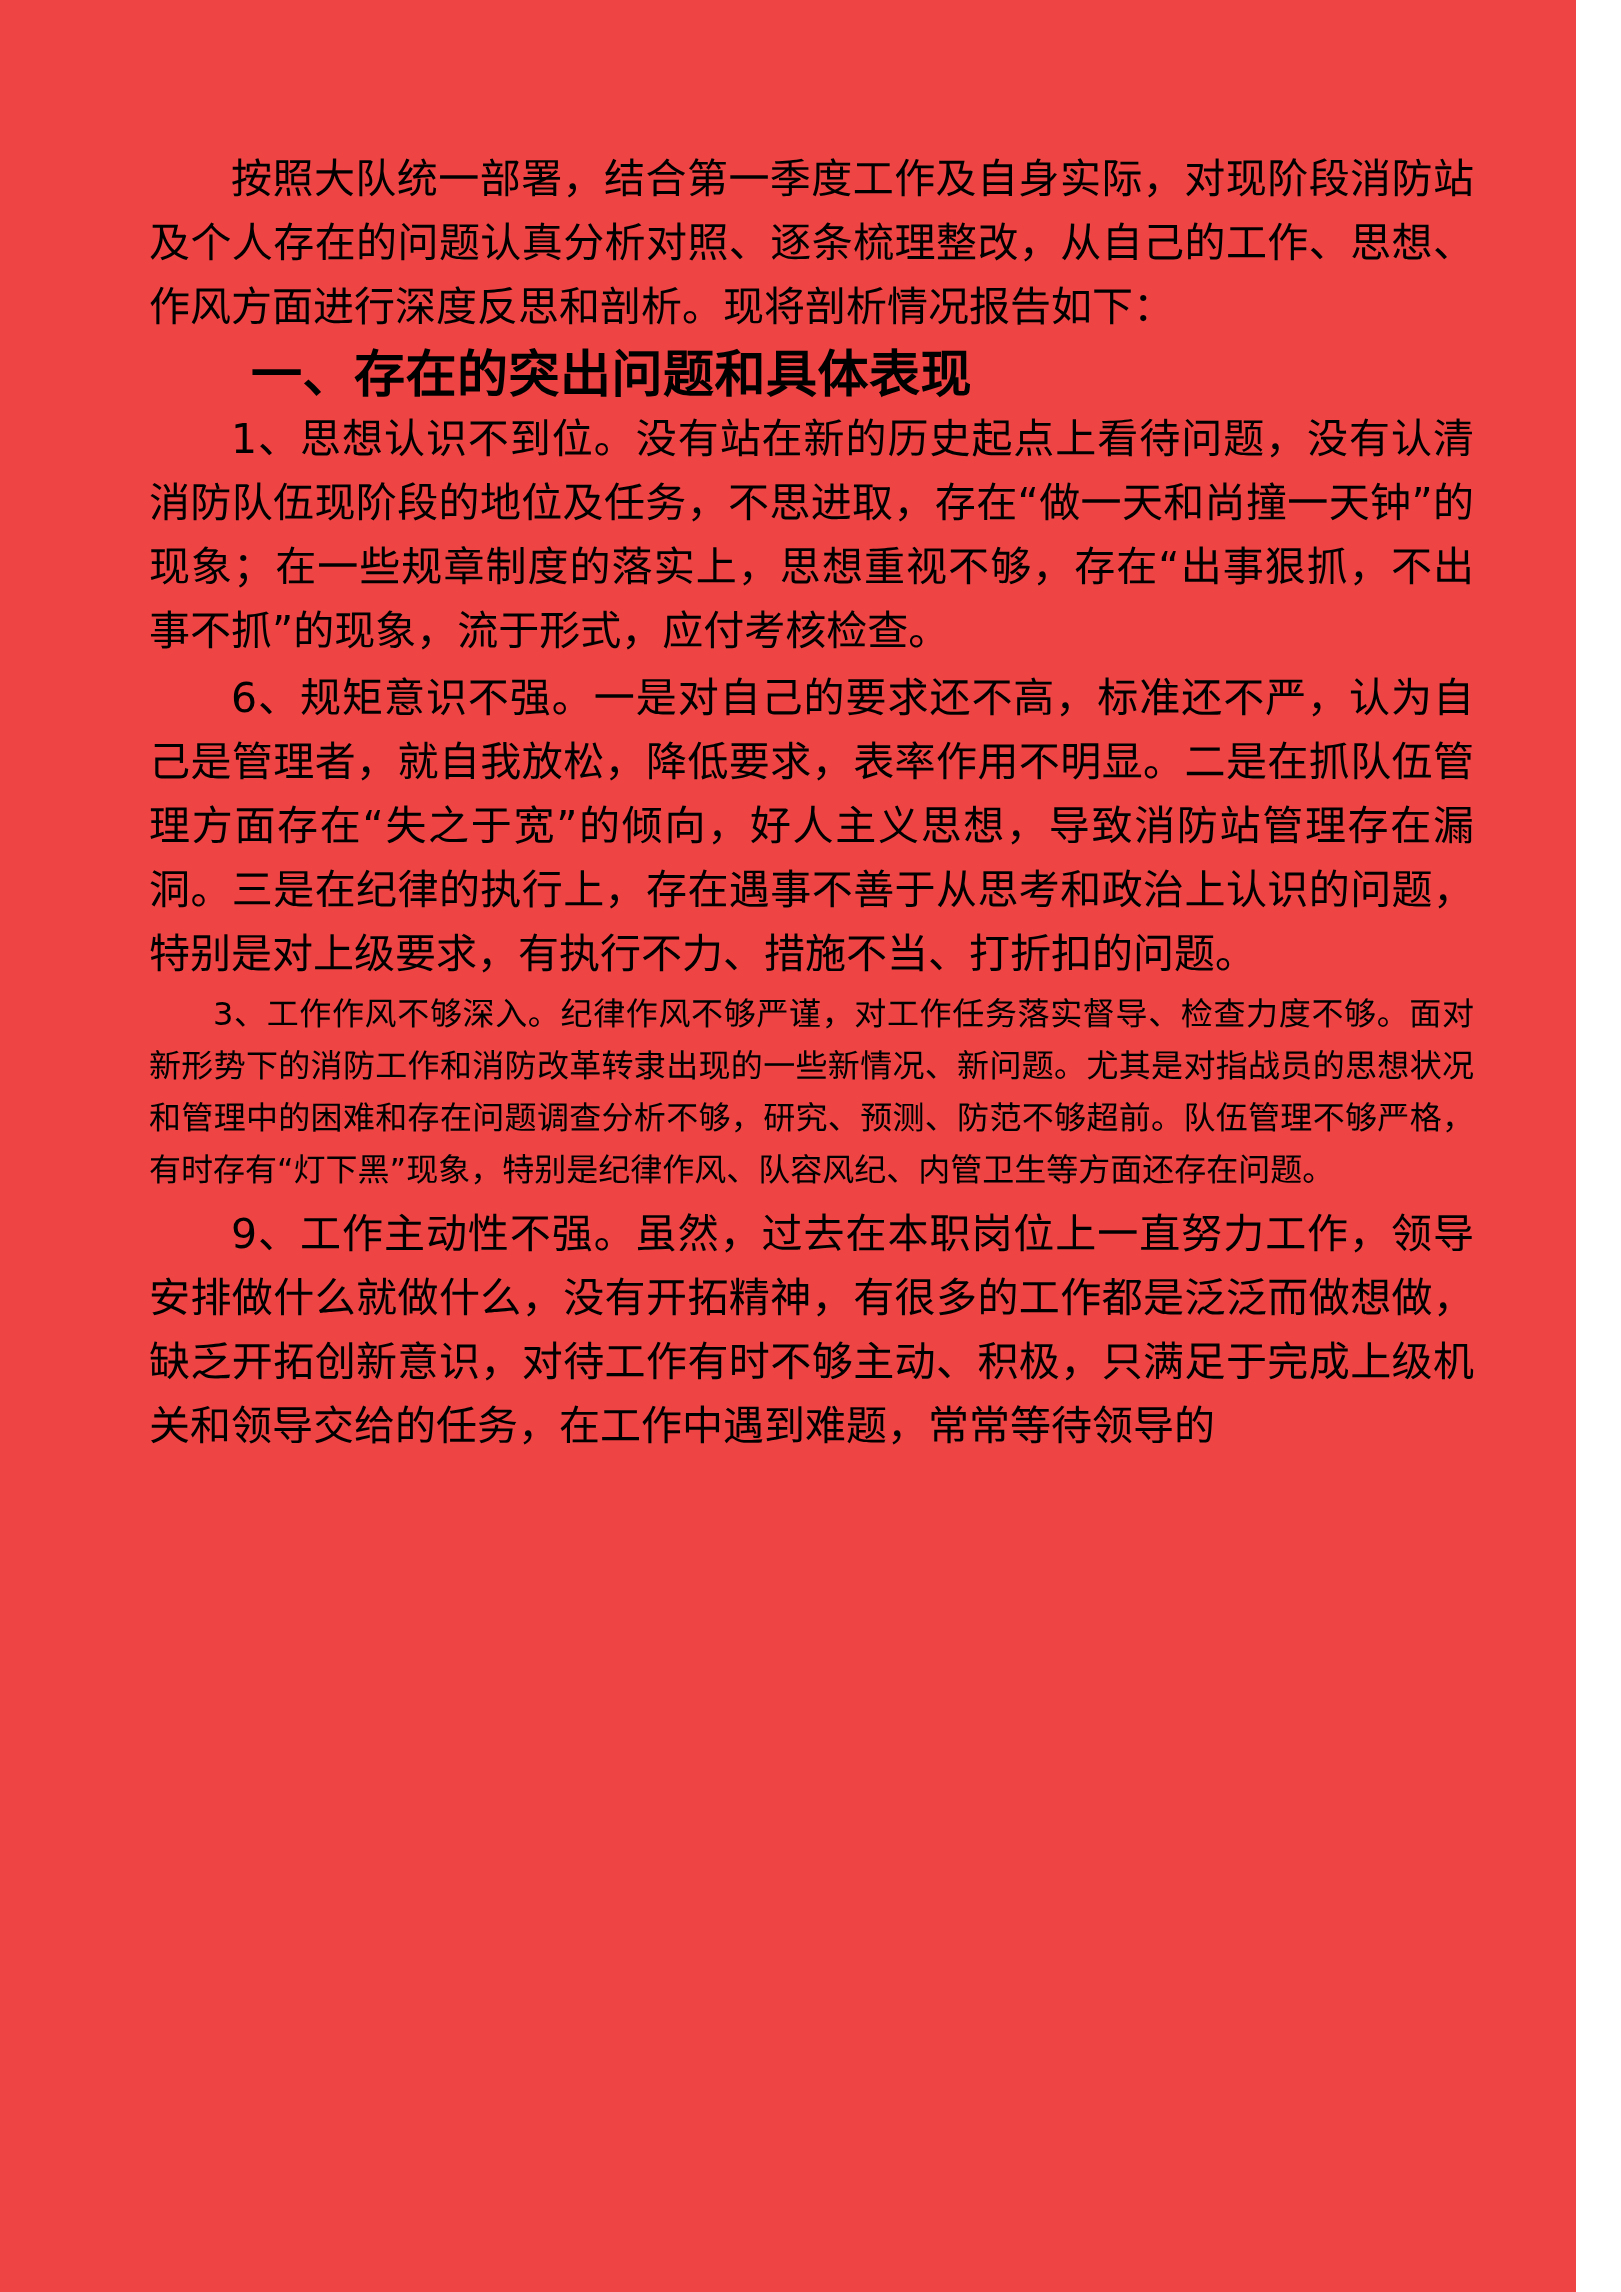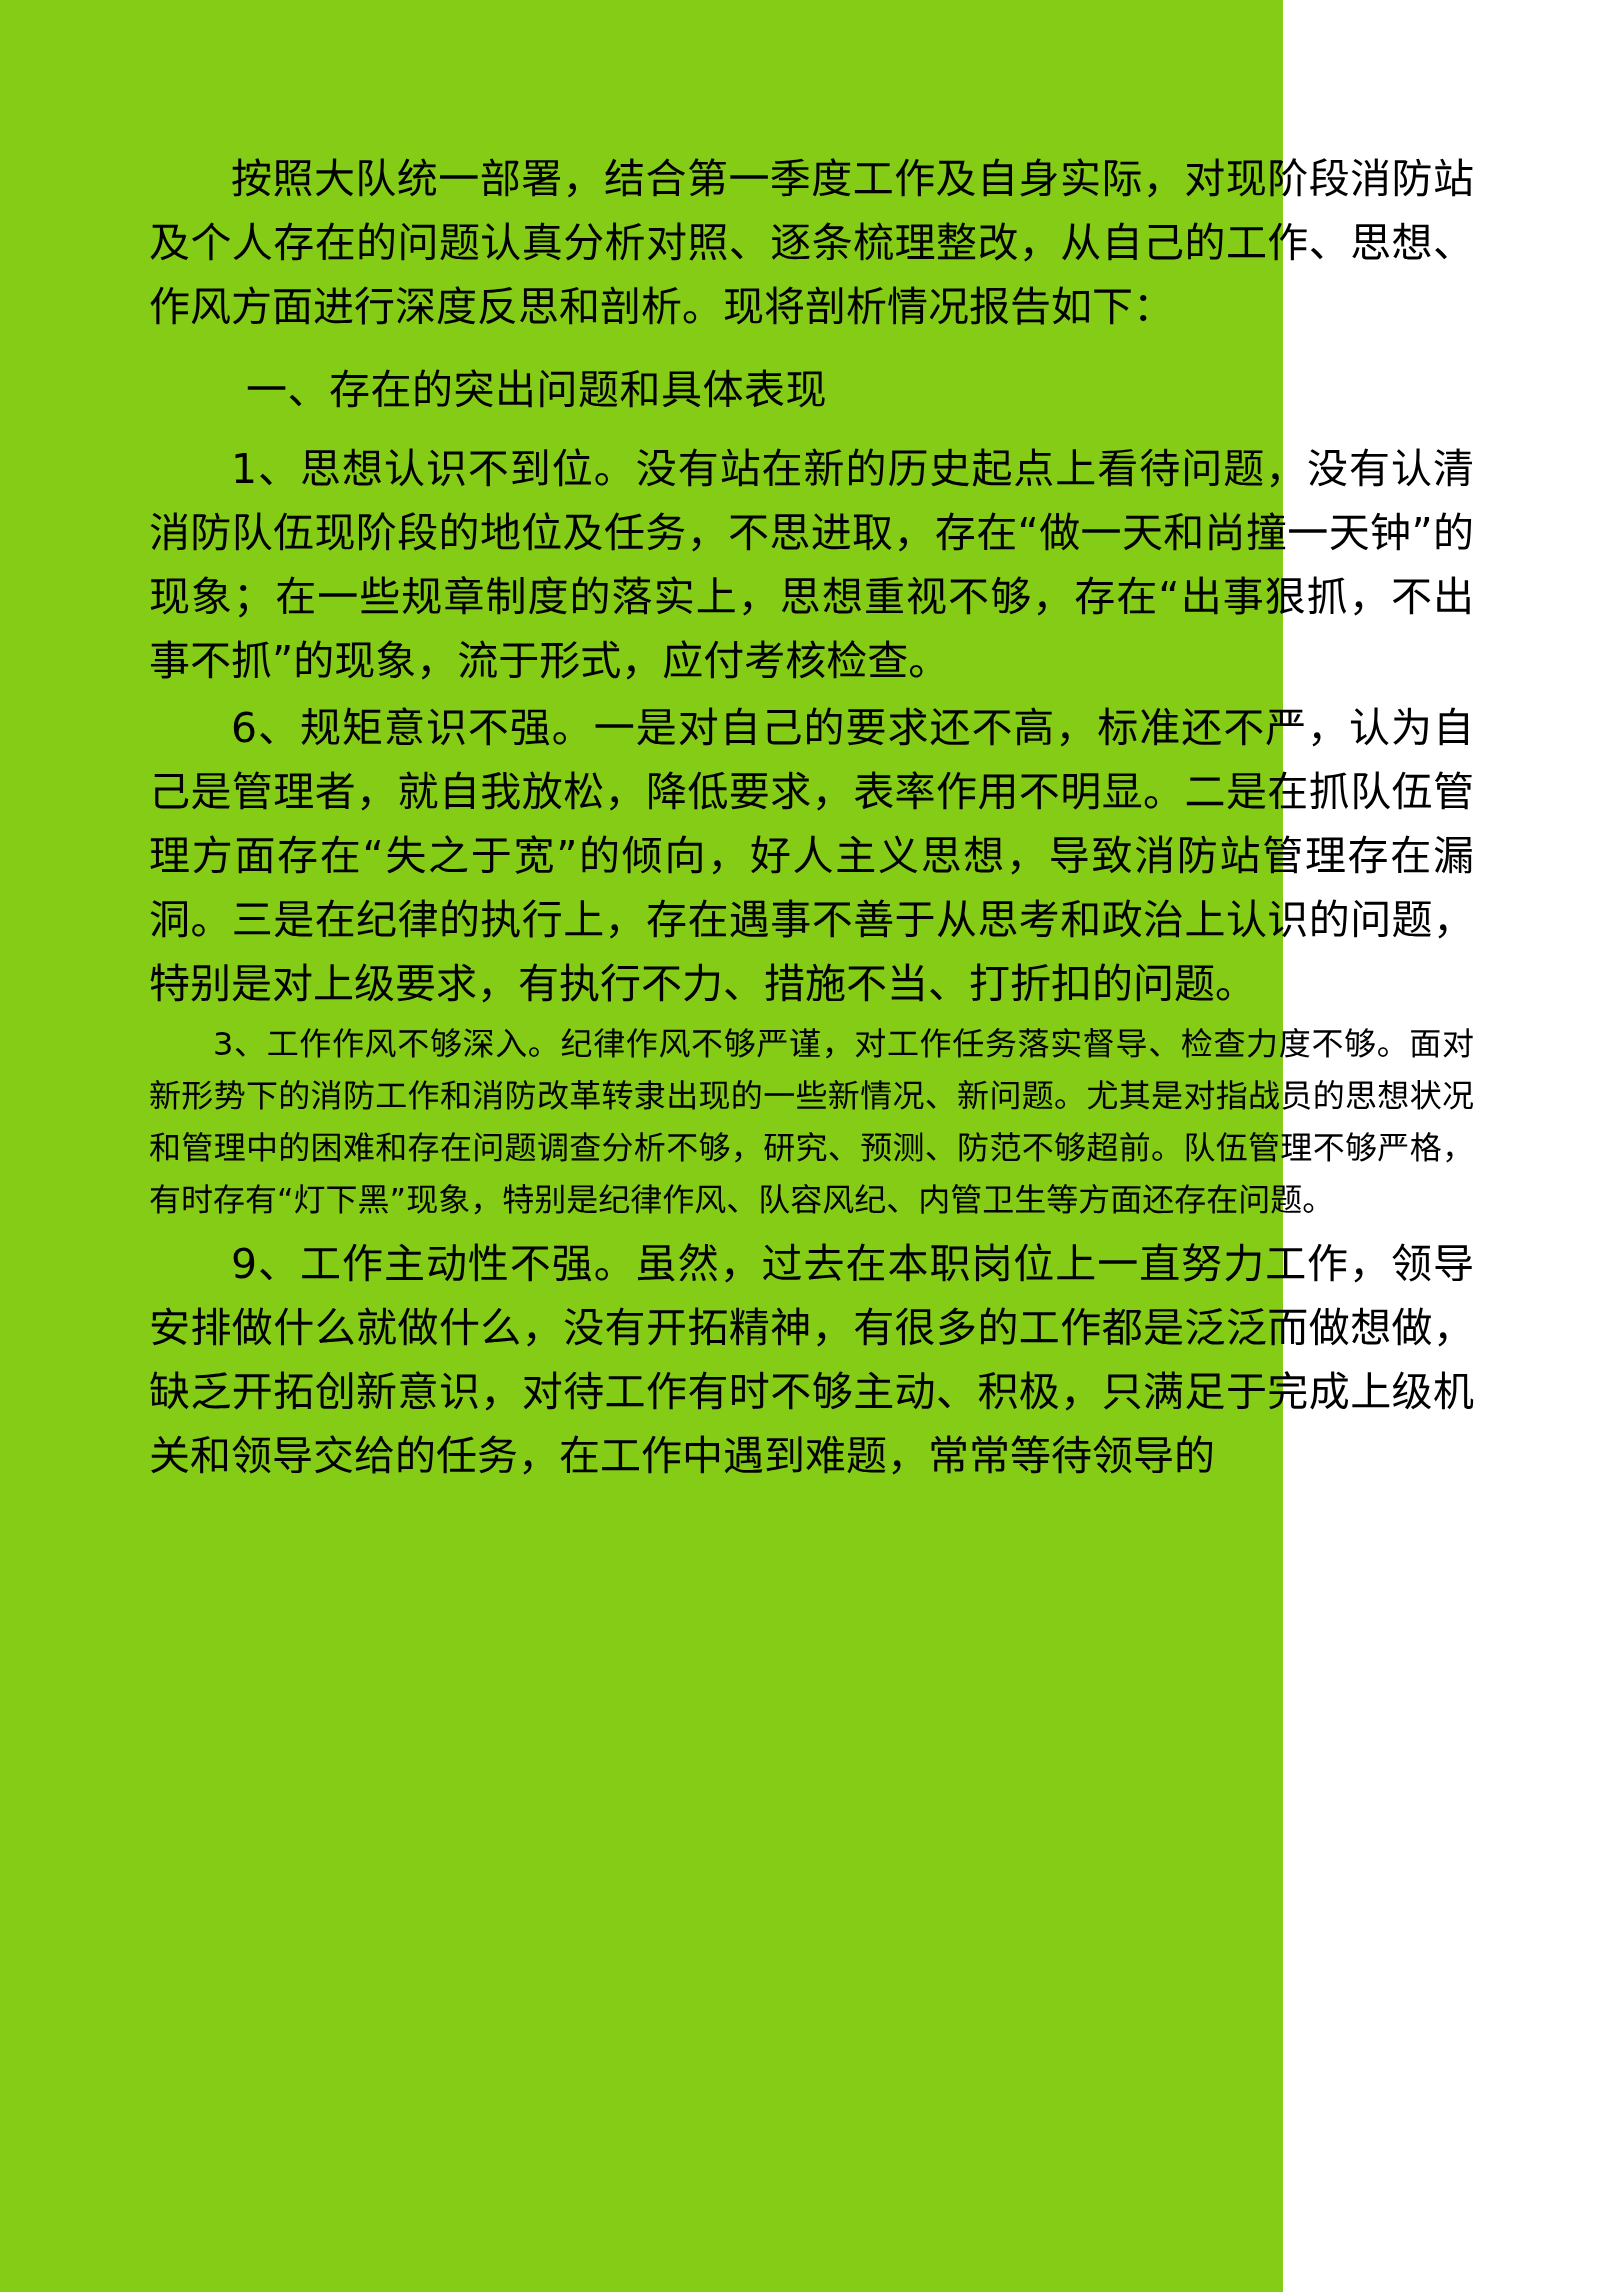--- a/index.html
+++ b/index.html
@@ -12,23 +12,23 @@
     width: 1621px;
     height: 2293px;
     overflow: hidden;
     font-family: "DejaVu Sans", "Liberation Sans", sans-serif;
     color: #000000;
     -webkit-font-smoothing: antialiased;
   }
 
   .page {
     position: relative;
-    width: 1283px;
+    width: 1576px;
     height: 2293px;
-    background: #84cc16;
+    background: #ef4444;
     box-sizing: border-box;
   }
 
   
   .doc-body {
     position: absolute;
     left: 149px;
     top: 147px;
     width: 1325px;
   }
@@ -49,24 +49,24 @@
     text-indent: 2em;
   }
 
   
   .para.tight {
     line-height: 52px;
     font-size: 32px;
   }
 
   .heading {
-    margin: 15px;
-    font-size: 41px;
+    margin: 0;
+    font-size: 51px;
     line-height: 64px;
-    font-weight: normal;
+    font-weight: bold;
     text-indent: 2em;
     letter-spacing: 0.5px;
     color: #000000;
   }
   .gap-after-intro { height: 3.9px; }
   .gap-before-p3 { height: 2px; }
   .gap-after-p3 { height: 5.9px; }
 
   .spacer-sm { height: 2.9px; }
 </style>

